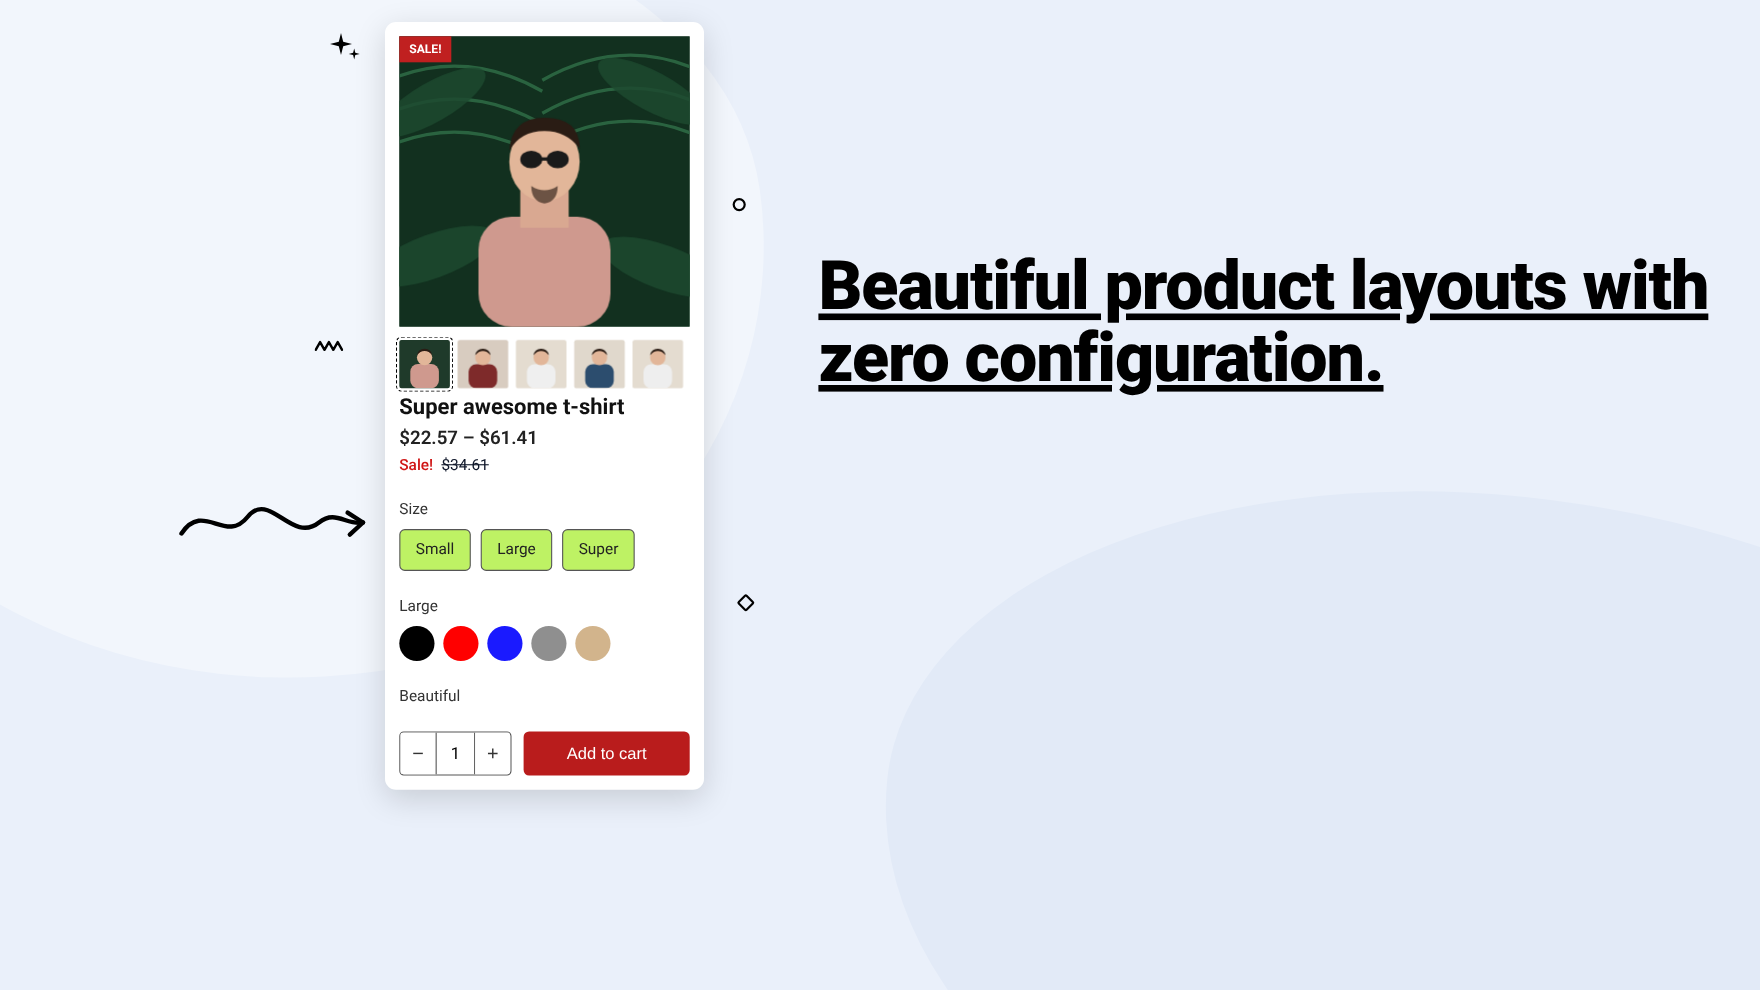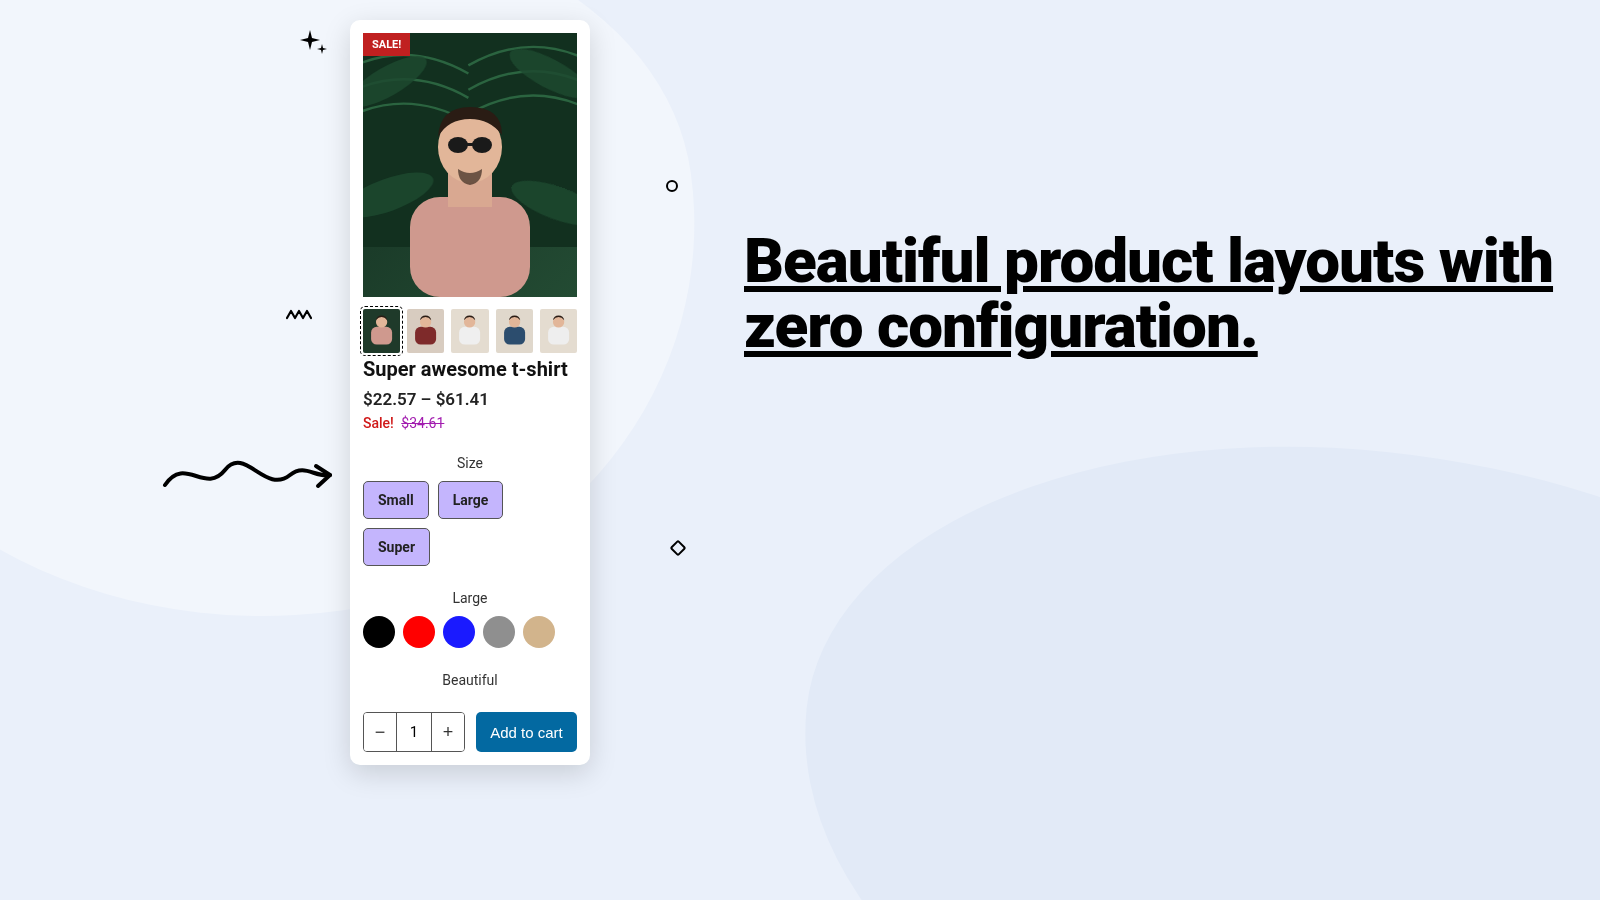--- a/index.html
+++ b/index.html
@@ -73,21 +73,21 @@
   font-weight: 900;
   line-height: 1.05;
   color: #000;
   letter-spacing: -1px;
   text-decoration: underline;
 }
 .card {
   position: absolute;
   left: 350px;
   top: 20px;
-  width: 240px;
+  width: 290px;
   background: #fff;
   border-radius: 10px;
   box-shadow: 0 8px 28px rgba(0,0,0,0.15);
   padding: 13px;
 }
 .hero {
   position: relative;
   width: 100%;
   height: 264px;
   background: linear-gradient(135deg,#0d2418,#1a3a28 40%,#234b33);
@@ -147,38 +147,36 @@
   font-size: 17px;
   font-weight: 600;
   color: #222;
   margin-top: 8px;
 }
 .sale-row {
   margin-top: 6px;
   font-size: 14px;
 }
 .sale-label { color: #d01818; font-weight: 500; }
-.strike { color: #a21caf; text-decoration: line-through; margin-left: 4px; }
+.strike { color: #0f172a; text-decoration: line-through; margin-left: 4px; }
 .option-label {
   font-size: 14px;
   color: #333;
   margin-top: 24px;
   margin-bottom: 10px;
-  text-align: center;
 }
 .chips { display: flex; gap: 9px; flex-wrap: wrap; }
 .chip {
   border: 1px solid #555;
   border-radius: 5px;
   padding: 10px 14px;
   font-size: 14px;
   color: #222;
-  background: #c4b5fd;
+  background: #bef264;
   cursor: pointer;
-  font-weight: bold;
 }
 .swatches { display: flex; gap: 8px; }
 .swatch {
   width: 32px;
   height: 32px;
   border-radius: 50%;
   cursor: pointer;
 }
 .cart-row {
   display: flex;
@@ -204,21 +202,21 @@
   width: 36px;
   display: flex;
   align-items: center;
   justify-content: center;
   font-size: 15px;
   border-left: 1px solid #555;
   border-right: 1px solid #555;
 }
 .add-cart {
   flex: 1;
-  background: #0369a1;
+  background: #b91c1c;
   color: #fff;
   border: none;
   border-radius: 5px;
   font-size: 15px;
   cursor: pointer;
 }
 </style>
 </head>
 <body>
 

